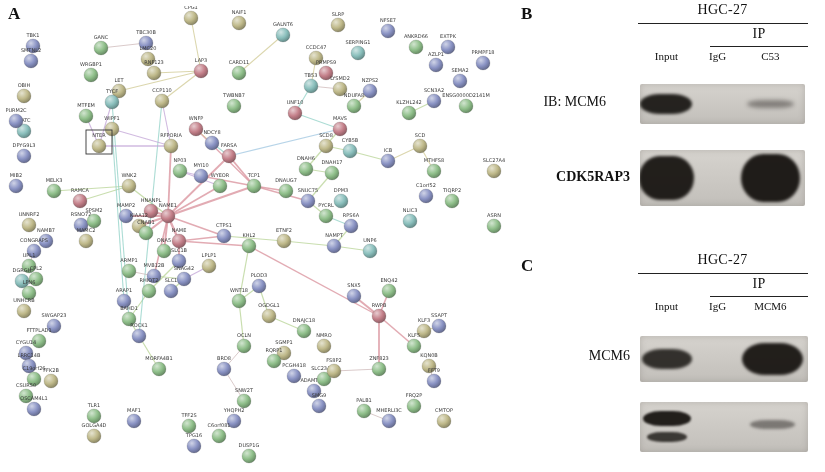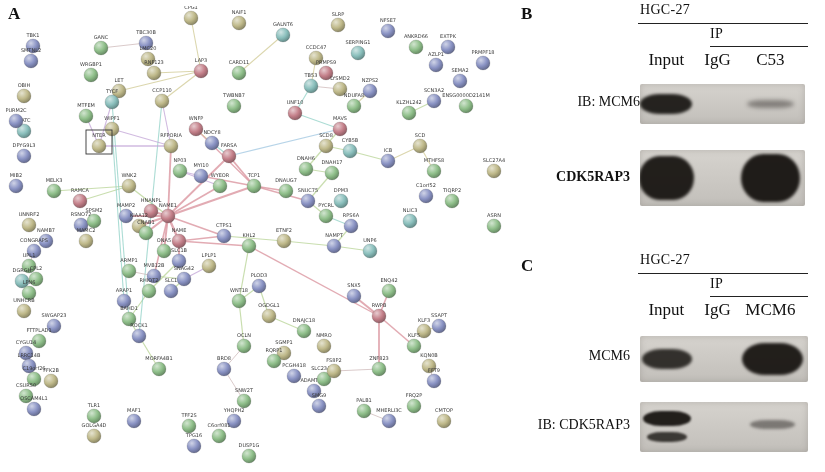--- a/index.html
+++ b/index.html
@@ -1,22 +1,22 @@
 <!DOCTYPE html>
 <html><head>
 <meta charset="utf-8">
 <style>
   html,body{margin:0;padding:0;background:#fff;}
   .stage{position:relative;width:825px;height:472px;background:#ffffff;overflow:hidden;
          font-family:"Liberation Serif", serif;color:#111;}
   .panel-label{position:absolute;font-size:17px;font-weight:bold;color:#111;}
-  .hdr{position:absolute;font-size:14px;letter-spacing:.3px;}
+  .hdr{position:absolute;font-size:14px;text-align:center;letter-spacing:.3px;}
   .rule{position:absolute;height:1.2px;background:#222;}
   .lanes{position:absolute;height:18px;}
-  .lane{position:absolute;transform:translateX(-50%);font-size:17px;white-space:nowrap;top:0;}
+  .lane{position:absolute;transform:translateX(-50%);font-size:11px;white-space:nowrap;top:0;}
   .blot{position:absolute;background:linear-gradient(180deg,#d6d3ce 0%,#cbc8c3 55%,#c2bfba 100%);
         border-radius:2px;overflow:hidden;box-shadow:inset 0 0 6px rgba(120,115,110,.35);}
   .band{position:absolute;border-radius:45% / 60%;}
   .blot-label{position:absolute;font-size:14px;text-align:right;color:#111;white-space:nowrap;}
   #network{position:absolute;left:6px;top:6px;}
   .net-label{font-family:"DejaVu Sans", sans-serif;}
 </style>
 </head>
 <body>
 
@@ -464,21 +464,21 @@
   <span class="panel-label" style="left:521px;top:4px;">B</span>
   <div class="hdr" style="left:640px;top:2px;width:165px;">HGC-27</div>
   <div class="rule" style="left:638px;top:23px;width:170px;"></div>
   <div class="hdr" style="left:710px;top:26px;width:98px;">IP</div>
   <div class="rule" style="left:710px;top:46px;width:98px;"></div>
   <div class="lanes" style="left:640px;top:50px;width:165px;">
     <span class="lane" style="left:16%;">Input</span>
     <span class="lane" style="left:47%;">IgG</span>
     <span class="lane" style="left:79%;">C53</span>
   </div>
-  <div class="blot-label" style="left:525px;top:94px;width:115px;">IB: MCM6</div>
+  <div class="blot-label" style="left:491px;top:94px;width:115px;">IB: MCM6</div>
   <div class="blot" style="left:640px;top:84px;width:165px;height:40px;">
       <div class="band" style="width: 51.975px; height: 20px; left: 0.4125px; top: 10px; background: rgba(24, 21, 18, 0.93); filter: blur(1.5px);"></div>
       <div class="band" style="width: 47.025px; height: 8.8px; left: 106.837px; top: 15.6px; background: rgba(24, 21, 18, 0.4); filter: blur(2px);"></div>
     </div>
   <div class="blot-label" style="left:515px;top:169px;width:115px;font-weight:bold;">CDK5RAP3</div>
   <div class="blot" style="left:640px;top:150px;width:165px;height:56px;">
       <div class="band" style="width: 54.45px; height: 43.68px; left: -0.825px; top: 6.16px; background: rgba(24, 21, 18, 0.95); filter: blur(1.5px);"></div>
       <div class="band" style="width: 59.4px; height: 47.6px; left: 100.65px; top: 4.2px; background: rgba(24, 21, 18, 0.96); filter: blur(1.5px);"></div>
     </div>
 
@@ -490,20 +490,19 @@
   <div class="lanes" style="left:640px;top:300px;width:165px;">
     <span class="lane" style="left:16%;">Input</span>
     <span class="lane" style="left:47%;">IgG</span>
     <span class="lane" style="left:79%;">MCM6</span>
   </div>
   <div class="blot-label" style="left:515px;top:348px;width:115px;">MCM6</div>
   <div class="blot" style="left:640px;top:336px;width:168px;height:46px;">
       <div class="band" style="width: 50.4px; height: 19.32px; left: 1.68px; top: 13.34px; background: rgba(24, 21, 18, 0.85); filter: blur(1.5px);"></div>
       <div class="band" style="width: 60.48px; height: 32.2px; left: 102.48px; top: 6.9px; background: rgba(24, 21, 18, 0.95); filter: blur(1.5px);"></div>
     </div>
-  <div class="blot-label" style="left:510px;top:417px;width:120px;">IB: CDK5RAP3</div>
   <div class="blot" style="left:640px;top:402px;width:168px;height:50px;">
       <div class="band" style="width: 47.88px; height: 15px; left: 2.94px; top: 9px; background: rgba(24, 21, 18, 0.95); filter: blur(1px);"></div>
       <div class="band" style="width: 40.32px; height: 10px; left: 6.72px; top: 30px; background: rgba(24, 21, 18, 0.8); filter: blur(1.2px);"></div>
       <div class="band" style="width: 45.36px; height: 9px; left: 110.04px; top: 18px; background: rgba(24, 21, 18, 0.45); filter: blur(1.5px);"></div>
     </div>
 
 </div>
 
 </body></html>

